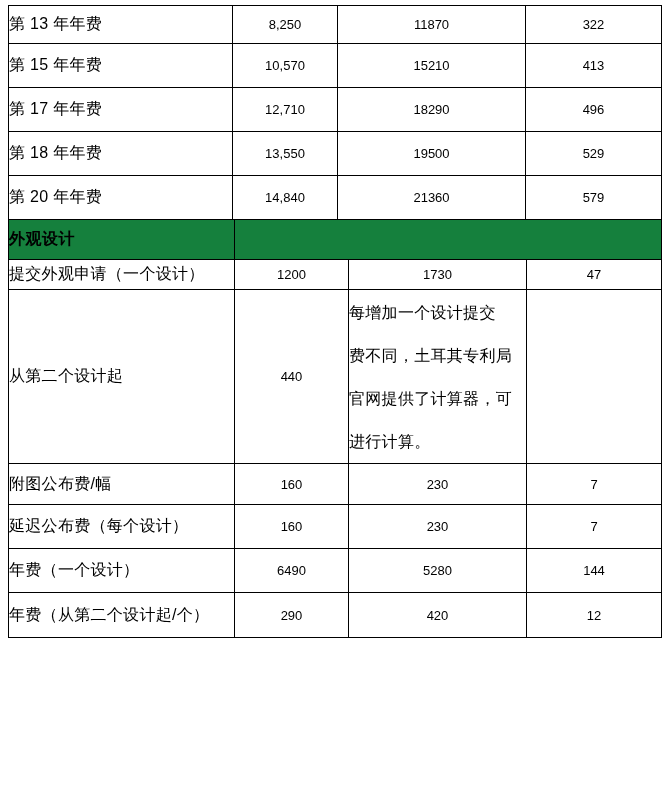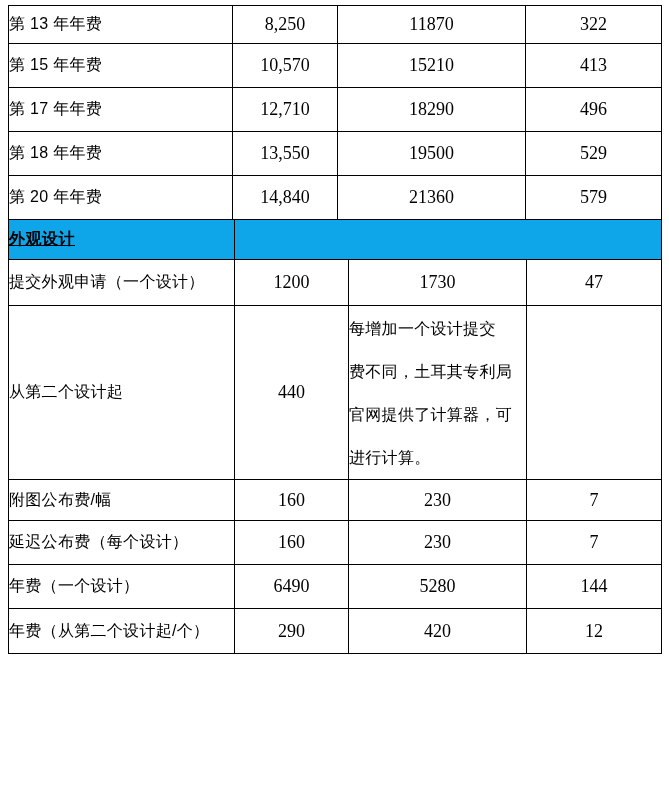--- a/index.html
+++ b/index.html
@@ -26,27 +26,26 @@
   }
   table.t2 { margin-top: -1px; }
 
   td.lbl {
     font-size: 16px;
     text-align: left;
     padding: 2px 4px 2px 8px;
     letter-spacing: 0.3px;
   }
   td.num {
-    font-size: 18px;
+    font-size: 13px;
     text-align: center;
     padding: 0 2px;
-    font-family: Liberation Serif, serif;
   }
 
-  tr.section td { background: #0ea5e9; text-decoration: underline; }
+  tr.section td { background: #15803d; }
   td.section-title {
     font-weight: 700;
     font-size: 16px;
     padding-left: 8px;
     letter-spacing: 0.5px;
   }
 
   td.note-cell { padding: 4px 4px 4px 8px; }
   .note-line {
     font-size: 16px;
@@ -54,21 +53,21 @@
     white-space: nowrap;
     letter-spacing: 0.3px;
   }
 
   
   tr.h38 { height: 38px; }
   tr.h40 { height: 40px; }
   tr.h41 { height: 41px; }
   tr.h44 { height: 44px; }
   tr.h45 { height: 45px; }
-  tr.h46 { height: 46px; }
+  tr.h46 { height: 30px; }
   tr.h174 { height: 174px; }
 </style>
 </head>
 <body>
 
 <div class="doc">
 
   <table class="fee t1">
     <colgroup>
       <col style="width:224px">

